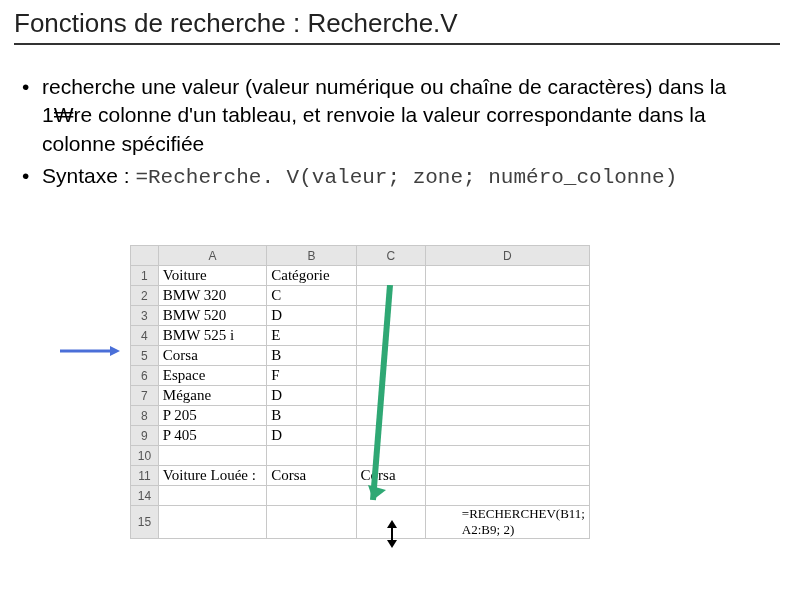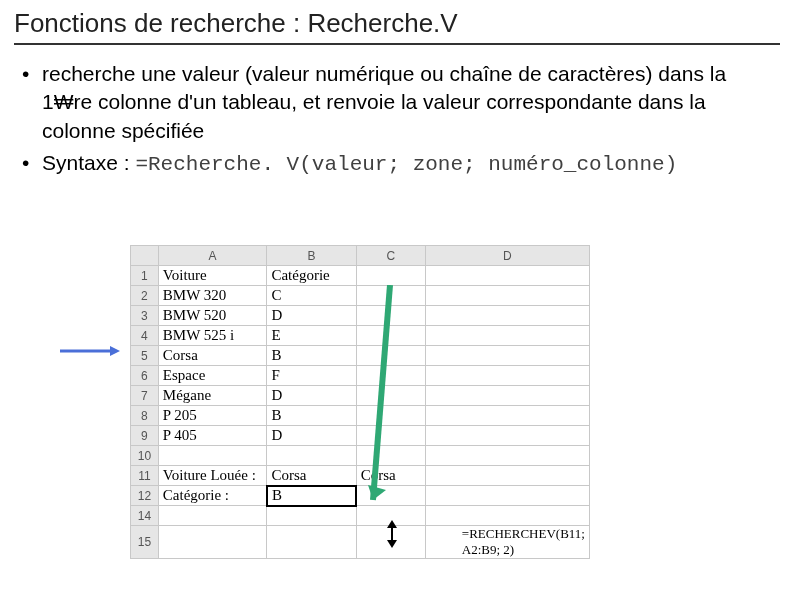--- a/index.html
+++ b/index.html
@@ -17,21 +17,21 @@
     width: 794px;
     height: 595px;
     box-sizing: border-box;
     padding: 8px 14px 14px 14px;
   }
   .title {
     font-size: 26px;
     color: #222;
     border-bottom: 2px solid #333;
     padding-bottom: 4px;
-    margin-bottom: 15px;
+    margin-bottom: 28px;
   }
   .bullets {
     font-size: 21px;
     line-height: 1.35;
     padding-left: 8px;
   }
   .bullets .bullet {
     display: flex;
     margin-bottom: 4px;
   }
@@ -210,27 +210,20 @@
             <td class="colD"></td>
           </tr>
       <tr>
             <th class="rowh">11</th>
             <td class="colA">Voiture Louée :</td>
             <td class="colB cellB">Corsa</td>
             <td class="colC">Corsa</td>
             <td class="colD"></td>
           </tr>
       <tr>
-            <th class="rowh">12</th>
-            <td class="colA">Catégorie :</td>
-            <td class="colB cellB highlight-cell">B</td>
-            <td class="colC"></td>
-            <td class="colD"></td>
-          </tr>
-      <tr>
             <th class="rowh">14</th>
             <td class="colA"></td>
             <td class="colB"></td>
             <td class="colC"></td>
             <td class="colD"></td>
           </tr>
       <tr>
             <th class="rowh">15</th>
             <td class="colA"></td>
             <td class="colB"></td>

